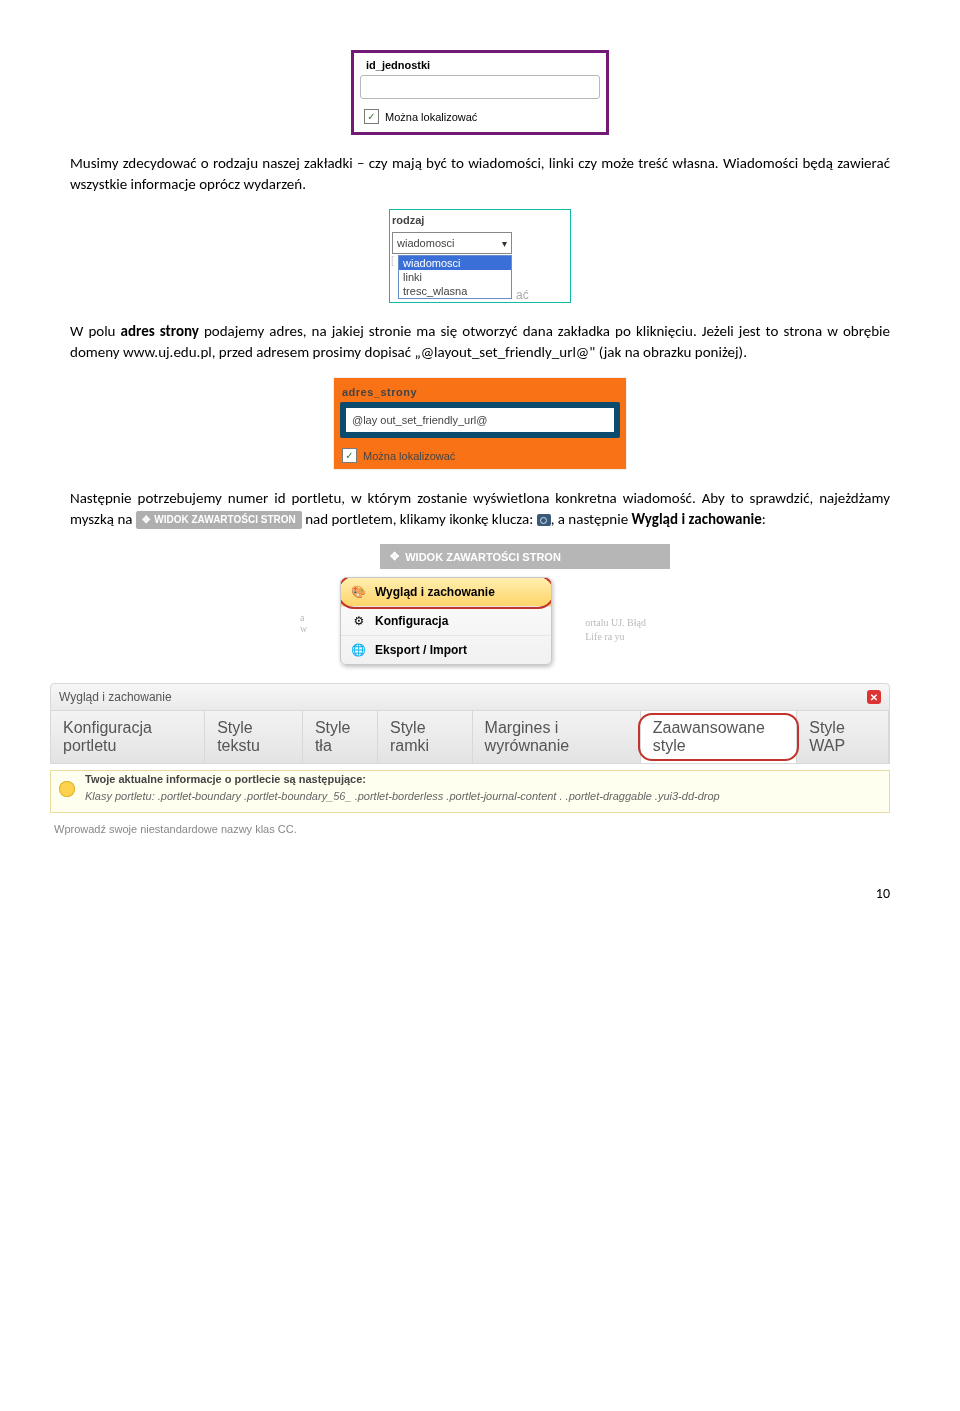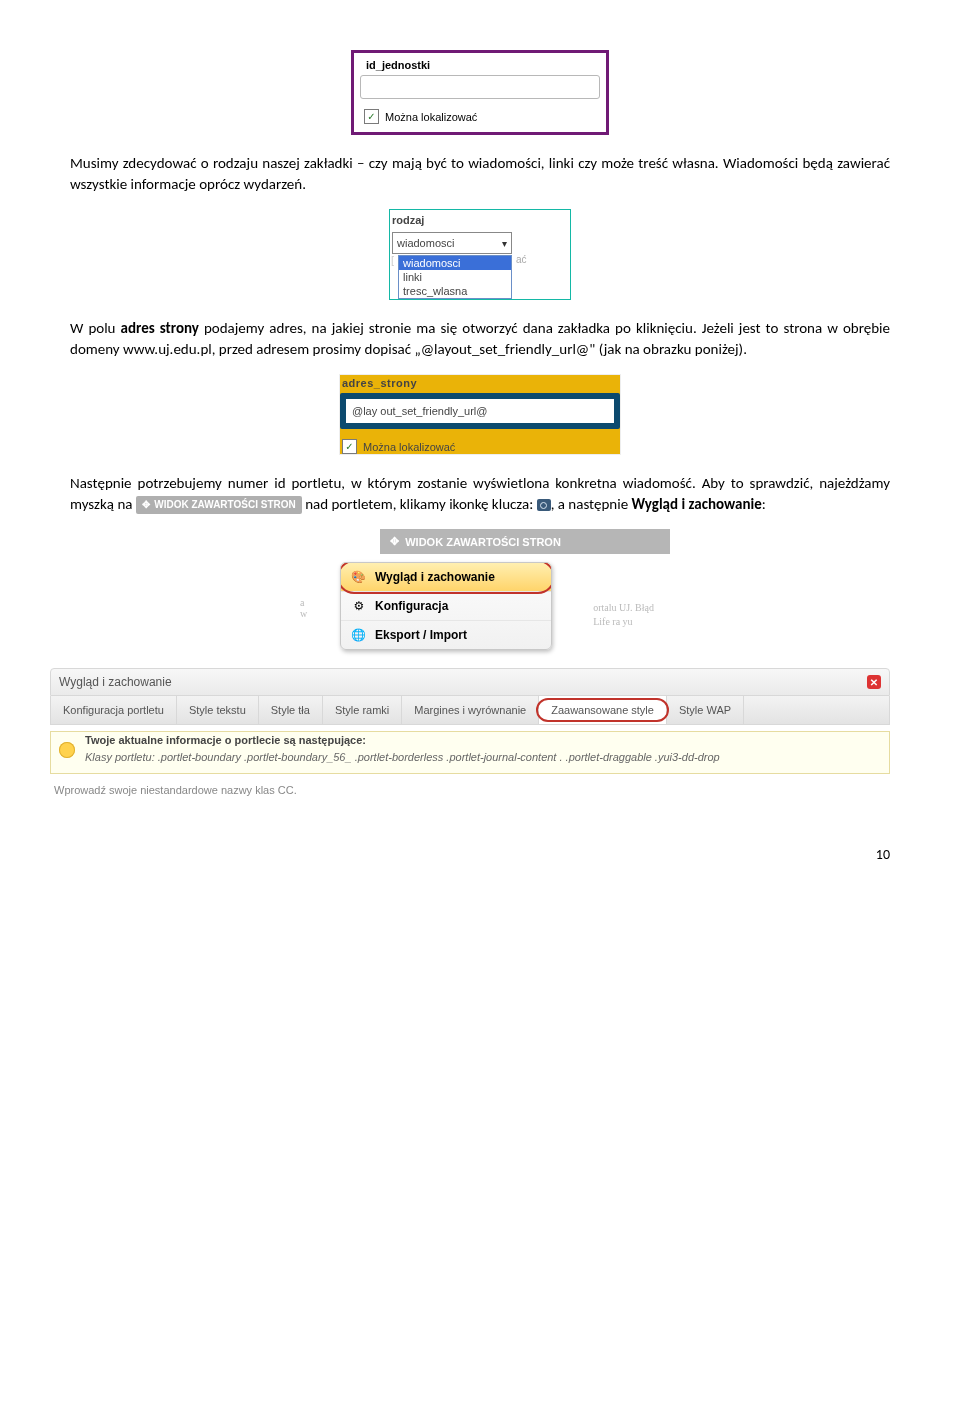--- a/index.html
+++ b/index.html
@@ -72,27 +72,28 @@
   .selarr { font-size:10px; color:#333; }
   .droplist {
     margin-top:1px;
     border: 1px solid #6a8fc8;
     width: 112px;
     background:#fff;
     font-size:11px;
   }
   .droplist .opt { padding:1px 4px; }
   .droplist .opt.sel { background:#3a6fd8; color:#fff; }
-  .sidechar { color:#aaa; font-size:10px; }
+  .sidechar { color:#aaa; font-size:12px;margin-top:34px; }
   .droprow { display:flex; align-items:flex-start; gap:4px; }
   
   .form3 {
     width: 280px;
-    background:#eab308;
+    background:#f97316;
     border:1px solid #eee;
+    padding:6px;
     font-family: Verdana, Arial, sans-serif;
     font-size:11px;
     color:#444;
   }
   .form3 .lbl3 { font-weight:bold; padding:2px 0 4px 2px; letter-spacing:0.5px;}
   .form3 .valbox {
     border:6px solid #0c4a6e;
     background:#fff;
     padding:3px 6px;
     border-radius:2px;
@@ -158,21 +159,21 @@
   .ctxmenu .mi .micon { width:16px; height:16px; display:flex; align-items:center; justify-content:center; font-size:12px;}
   .mi.hl { background:linear-gradient(#ffefb0,#ffd46a); position:relative;}
   .mi.hl::after{
     content:"";
     position:absolute;
     left:-4px; right:-4px; top:-3px; bottom:-3px;
     border:2px solid #c1332b;
     border-radius:18px;
     pointer-events:none;
   }
-  .bgtext { position:absolute; right:16px; top:72px; color:#bbb; font-family:Verdana; font-size:10px; text-align:left; line-height:1.4;}
+  .bgtext { position:absolute; right:24px; top:72px; color:#bbb; font-family:Verdana; font-size:10px; text-align:left; line-height:1.4;}
   .bgtext2 { position:absolute; left:10px; top:68px; color:#bbb; font-family:Verdana; font-size:10px;}
   
   .fig5 {
     width: 860px;
     font-family: Verdana, Arial, sans-serif;
   }
   .fig5 .titlebar {
     background:linear-gradient(#f7f7f7,#eaeaea);
     border:1px solid #d8d8d8;
     border-radius:4px 4px 0 0;
@@ -183,21 +184,21 @@
   }
   .closex {
     width:14px; height:14px; background:#d33; color:#fff; border-radius:3px;
     display:flex; align-items:center; justify-content:center; font-size:10px; font-weight:bold;
   }
   .tabs {
     display:flex;
     background:linear-gradient(#f3f3f3,#e3e3e3);
     border:1px solid #d8d8d8;
     border-top:none;
-    font-size:11px;
+    font-size:16px;
     color:#555;
   }
   .tab { padding:8px 12px; border-right:1px solid #d8d8d8; position:relative;}
   .tab.sel { background:#fff; }
   .tab .circ {
     position:absolute; left:-3px; right:-3px; top:2px; bottom:2px;
     border:2px solid #c1332b; border-radius:14px; pointer-events:none;
   }
   .infobox {
     border:1px solid #e6dca0;

